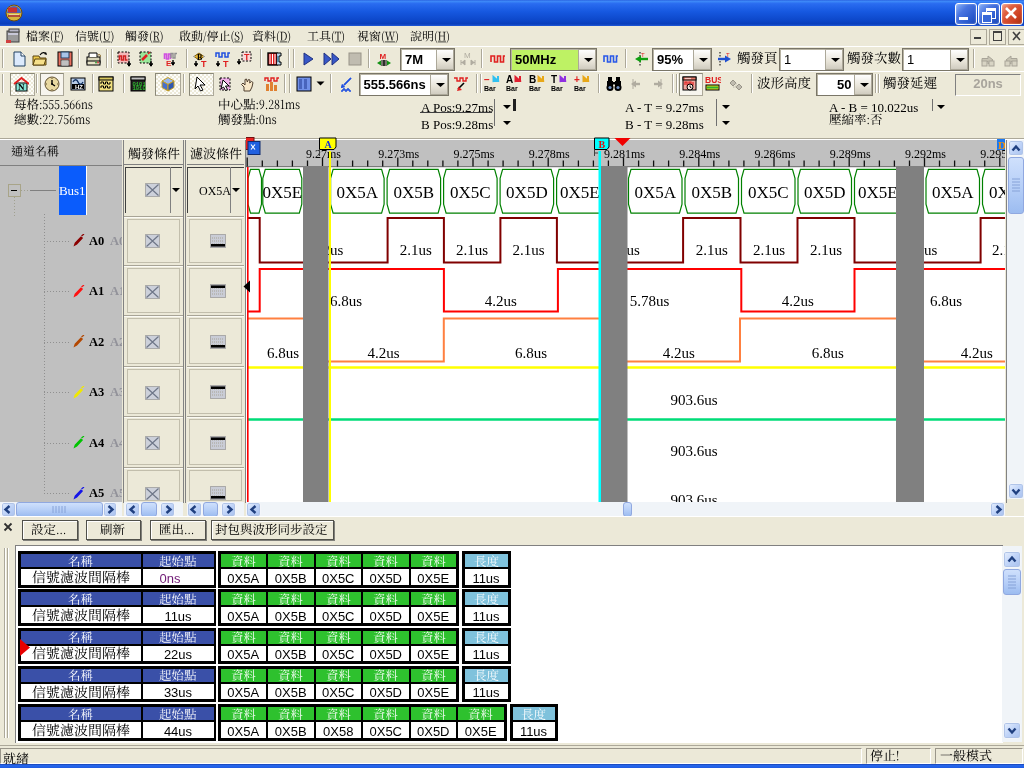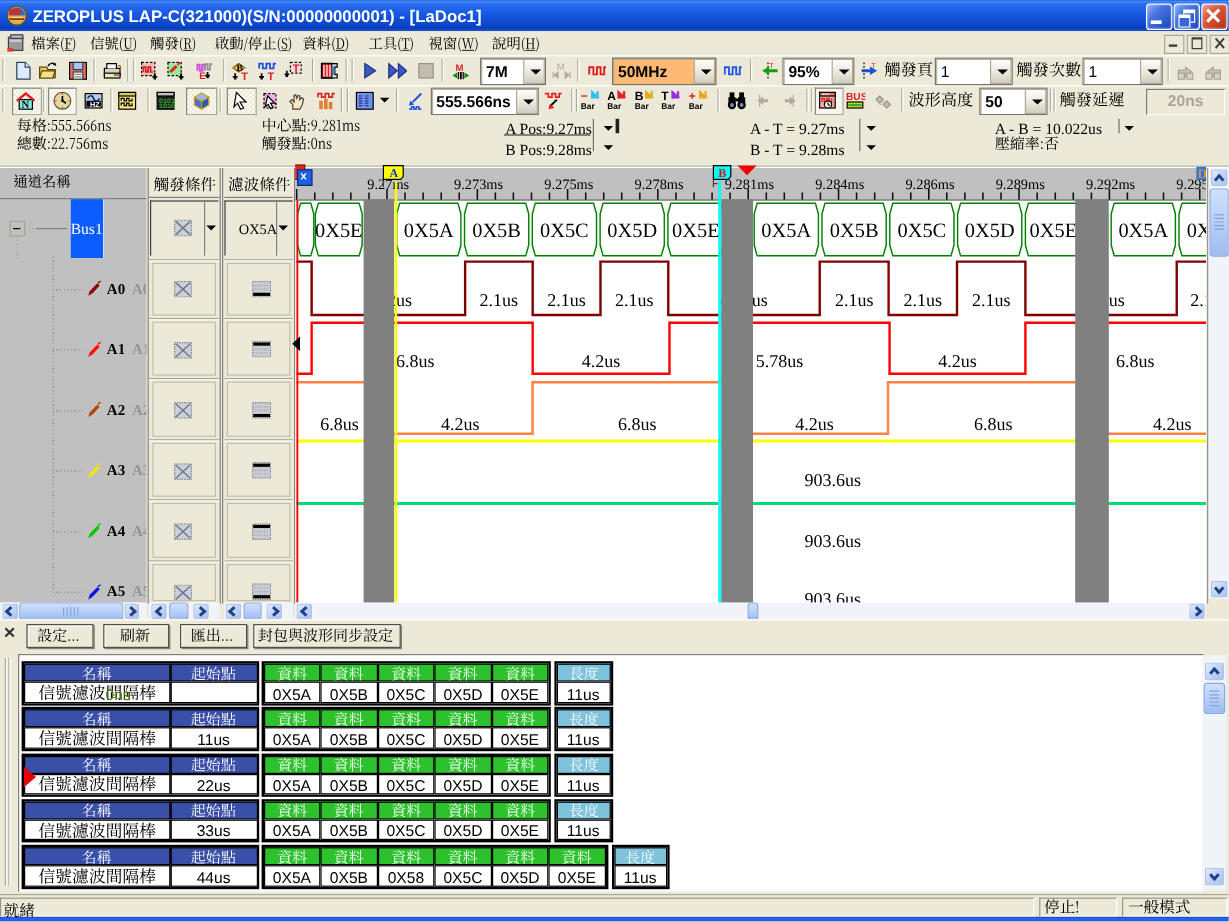--- a/index.html
+++ b/index.html
@@ -102,21 +102,20 @@
       </defs>
     </svg>
 <div style="position:absolute;left:0;top:0;width:1024px;height:26px;background:linear-gradient(180deg,#2a62e0 0%,#3e8af8 5%,#2a6cf0 14%,#1658e0 45%,#0c46c8 80%,#0a3eba 92%,#2058d8 100%)"></div>
 <svg style="position:absolute;left:5px;top:4px" width="18" height="18">
 <circle cx="9" cy="9" r="8" fill="#d4b43c" stroke="#6a4a10"></circle>
 <path d="M2 9a7 7 0 0 1 14 0z" fill="#3a66c8"></path>
 <rect x="3" y="3.5" width="9" height="5" fill="#c83030"></rect>
 <rect x="4" y="10" width="10" height="3" fill="#e8d890"></rect>
 <path d="M3 12h12" stroke="#a02020" stroke-width="1.5"></path>
 </svg>
-<div style="position:absolute;left:27px;top:5px;font:bold 14px 'Liberation Sans',sans-serif;color:#fff;letter-spacing:0px">ZEROPLUS LAP-C(321000)(S/N:00000000001) - [LaDoc1]</div>
 <div style="position:absolute;left:955px;top:3px;width:20px;height:20px;background:linear-gradient(135deg,#8ab2f8 0%,#4874e0 35%,#2858cc 75%,#1a46b4 100%);border:1px solid #fff;border-radius:3px;box-shadow:inset 0 0 2px rgba(255,255,255,.5)">
       <div style="position:absolute;left:3px;top:13px;width:9px;height:3px;background:#fff"></div>
     </div>
 <div style="position:absolute;left:978px;top:3px;width:20px;height:20px;background:linear-gradient(135deg,#8ab2f8 0%,#4874e0 35%,#2858cc 75%,#1a46b4 100%);border:1px solid #fff;border-radius:3px;box-shadow:inset 0 0 2px rgba(255,255,255,.5)">
       <div style="position:absolute;left:7px;top:4px;width:8px;height:7px;border:1.5px solid #fff;border-top-width:3px"></div>
       <div style="position:absolute;left:3px;top:8px;width:8px;height:7px;border:1.5px solid #fff;border-top-width:3px;background:#3868d8"></div>
     </div>
 <div style="position:absolute;left:1001px;top:3px;width:20px;height:20px;background:linear-gradient(135deg,#f0a088 0%,#e06040 30%,#cc4022 70%,#a83010 100%);border:1px solid #fff;border-radius:3px;box-shadow:inset 0 0 2px rgba(255,255,255,.5)">
       <svg width="18" height="18" style="position:absolute;left:0;top:0">
         <path d="M4 4l10 10M14 4l-10 10" stroke="#fff" stroke-width="2.6"></path>
@@ -411,21 +410,21 @@
     <div style="position:absolute;left:626px;top:49px;width:1px;height:19px;background:#fff"></div>
 <div style="position:absolute;left:972.5px;top:49px;width:1px;height:19px;background:#aca899"></div>
     <div style="position:absolute;left:973.5px;top:49px;width:1px;height:19px;background:#fff"></div>
 <div style="position:absolute;left:400px;top:48px;width:53px;height:21px;background:#fff;border:1px solid #7a7668;box-shadow:inset 1px 1px 0 #b8b4a4">
       <div style="position:absolute;left:4px;top:3px;font:bold 13px 'Liberation Sans',sans-serif;color:#000">7M</div>
       <div style="position:absolute;right:0px;top:0px;width:16px;height:19px;background:linear-gradient(180deg,#fefefe,#e8e4d8 60%,#d0ccc0);border:1px solid #aca899;"></div>
       <svg style="position:absolute;right:2px;top:7.5px" width="11" height="6">
         <path d="M1 1l4.5 4L10 1z" fill="#000"></path>
       </svg>
     </div>
-<div style="position:absolute;left:510px;top:48px;width:85px;height:21px;background:#fdba74;border:1px solid #7a7668;box-shadow:inset 1px 1px 0 #b8b4a4">
+<div style="position:absolute;left:510px;top:48px;width:85px;height:21px;background:#bef264;border:1px solid #7a7668;box-shadow:inset 1px 1px 0 #b8b4a4">
       <div style="position:absolute;left:4px;top:3px;font:bold 13px 'Liberation Sans',sans-serif;color:#000">50MHz</div>
       <div style="position:absolute;right:0px;top:0px;width:16px;height:19px;background:linear-gradient(180deg,#fefefe,#e8e4d8 60%,#d0ccc0);border:1px solid #aca899;"></div>
       <svg style="position:absolute;right:2px;top:7.5px" width="11" height="6">
         <path d="M1 1l4.5 4L10 1z" fill="#000"></path>
       </svg>
     </div>
 <div style="position:absolute;left:652px;top:48px;width:58px;height:21px;background:#fff;border:1px solid #7a7668;box-shadow:inset 1px 1px 0 #b8b4a4">
       <div style="position:absolute;left:4px;top:3px;font:bold 13px 'Liberation Sans',sans-serif;color:#000">95%</div>
       <div style="position:absolute;right:0px;top:0px;width:16px;height:19px;background:linear-gradient(180deg,#fefefe,#e8e4d8 60%,#d0ccc0);border:1px solid #aca899;"></div>
       <svg style="position:absolute;right:2px;top:7.5px" width="11" height="6">
@@ -648,21 +647,21 @@
     </div>
 <svg style="position:absolute;left:757.0px;top:76.1px;overflow:visible" width="55" height="19">
       <g fill="#000" transform="translate(0,11.9) scale(0.01350)">
         <use href="#g6ce2" x="0"></use>
         <use href="#g5f62" x="1000"></use>
         <use href="#g9ad8" x="2000"></use>
         <use href="#g5ea6" x="3000"></use>
       </g>
     </svg>
 <div style="position:absolute;left:816px;top:73px;width:55px;height:21px;background:#fff;border:1px solid #7a7668;box-shadow:inset 1px 1px 0 #b8b4a4">
-      <div style="position:absolute;left:4px;top:3px;font:bold 13px 'Liberation Sans',sans-serif;color:#000">50</div>
+      <div style="position:absolute;left:20px;top:3px;font:bold 13px 'Liberation Sans',sans-serif;color:#000">50</div>
       <div style="position:absolute;right:0px;top:0px;width:16px;height:19px;background:linear-gradient(180deg,#fefefe,#e8e4d8 60%,#d0ccc0);border:1px solid #aca899;"></div>
       <svg style="position:absolute;right:2px;top:7.5px" width="11" height="6">
         <path d="M1 1l4.5 4L10 1z" fill="#000"></path>
       </svg>
     </div>
 <svg style="position:absolute;left:883.0px;top:76.1px;overflow:visible" width="55" height="19">
       <g fill="#000" transform="translate(0,11.9) scale(0.01350)">
         <use href="#g89f8" x="0"></use>
         <use href="#g767c" x="1000"></use>
         <use href="#g5ef6" x="2000"></use>
@@ -1263,21 +1262,21 @@
       <g fill="#000" transform="translate(0,12.3) scale(0.01400)">
         <use href="#g4fe1" x="0"></use>
         <use href="#g865f" x="1000"></use>
         <use href="#g6ffe" x="2000"></use>
         <use href="#g6ce2" x="3000"></use>
         <use href="#g9593" x="4000"></use>
         <use href="#g9694" x="5000"></use>
         <use href="#g68d2" x="6000"></use>
       </g>
     </svg>
-<div style="position:absolute;left:188px;top:570.5px;width:200px;margin-left:-100px;font:normal 13px 'Liberation Sans',sans-serif;color:#4d7c0f">0ns</div>
+<div style="position:absolute;left:170px;top:570.5px;width:200px;margin-left:-100px;text-align:center;font:normal 13px 'Liberation Sans',sans-serif;color:#701a75">0ns</div>
 <div style="position:absolute;left:217.5px;top:551px;width:241.5px;height:36.5px;background:#fff;border:2px solid #000;box-sizing:border-box"></div>
 <div style="position:absolute;left:219.5px;top:553px;width:47.5px;height:15px;background:#2ec12e;border:1px solid #000;box-sizing:border-box"></div>
 <div style="position:absolute;left:219.5px;top:568px;width:47.5px;height:17.5px;background:#fff;border:1px solid #000;box-sizing:border-box"></div>
 <svg style="position:absolute;left:230.8px;top:554.5px;overflow:visible" width="26" height="17">
       <g fill="#fff" transform="translate(0,11.0) scale(0.01250)">
         <use href="#g8cc7" x="0"></use>
         <use href="#g6599" x="1000"></use>
       </g>
     </svg>
 <div style="position:absolute;left:243.25px;top:570.5px;width:200px;margin-left:-100px;text-align:center;font:normal 13px 'Liberation Sans',sans-serif;color:#000">0X5A</div>

